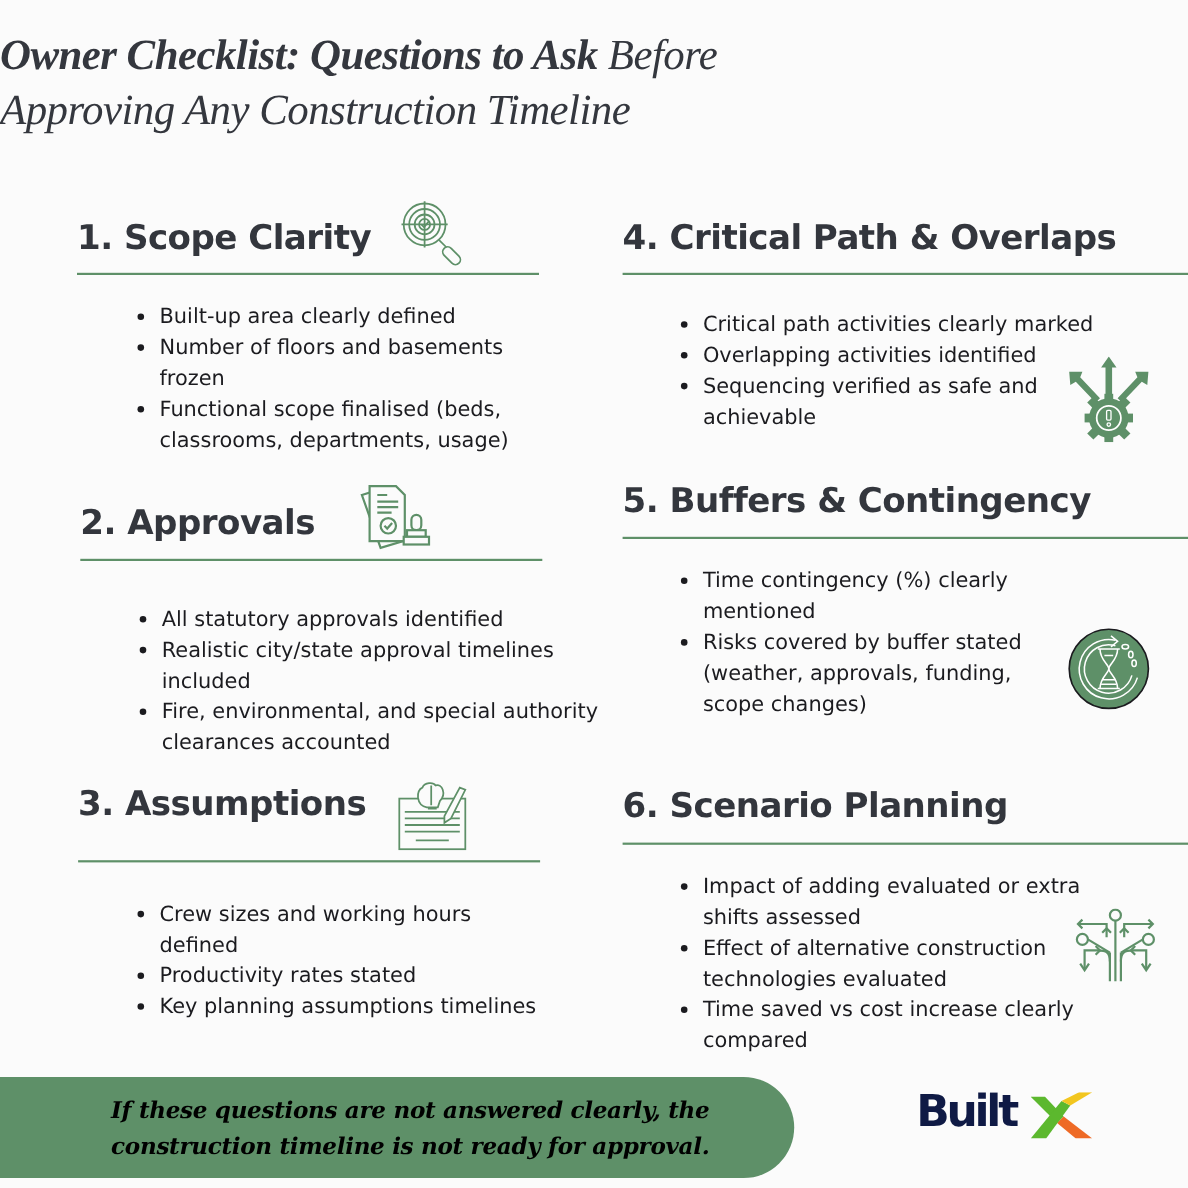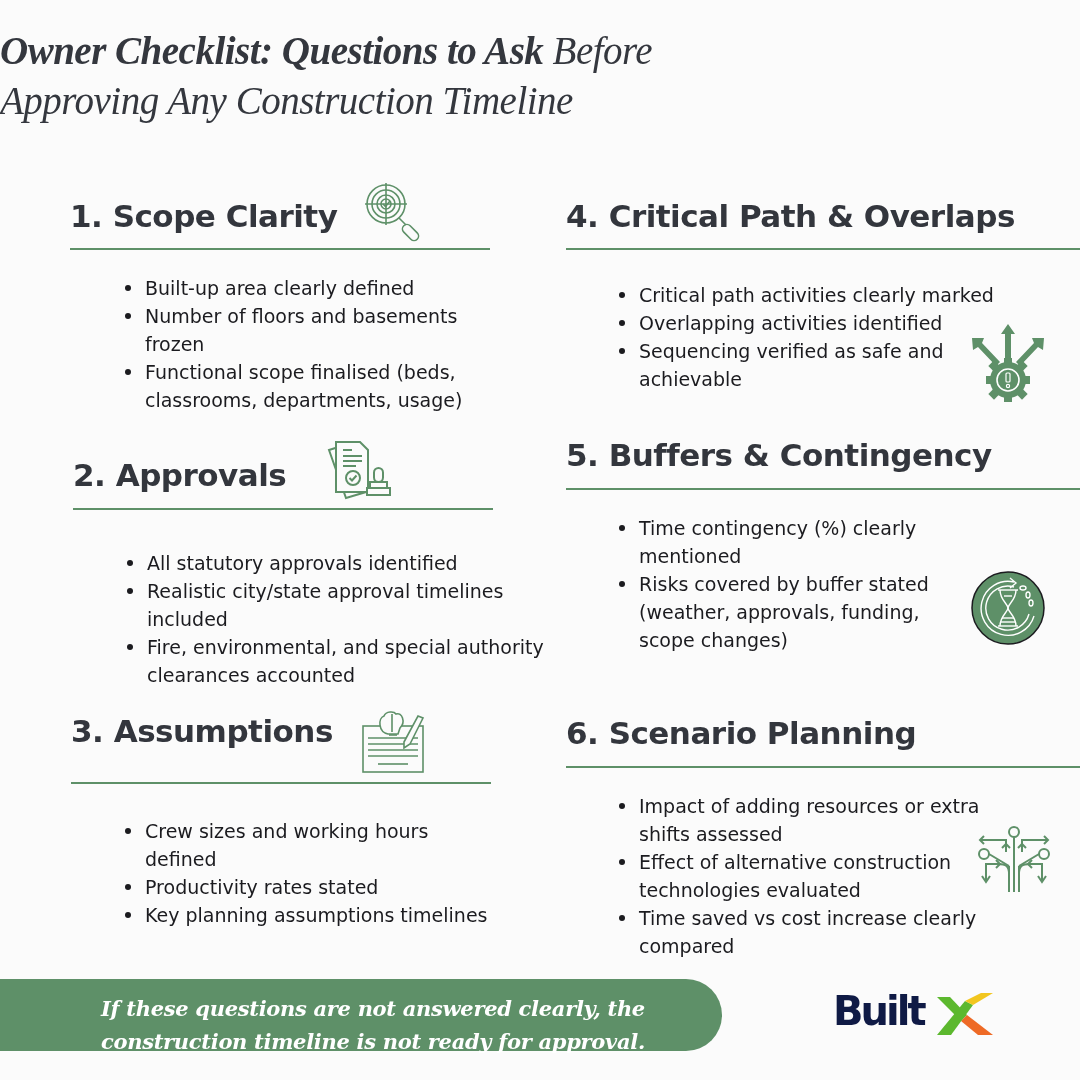--- a/index.html
+++ b/index.html
@@ -28,23 +28,23 @@
     font-size:19px; line-height:28px; color:#1b1b1f;
     list-style:none;
   }
   ul.items li { position:relative; }
   ul.items li::before {
     content:""; position:absolute; left:-20px; top:11px;
     width:6px; height:6px; border-radius:50%; background:#1b1b1f;
   }
   .icon { position:absolute; }
   .banner {
-    position:absolute; left:0; top:979px; width:722px; height:72px;
+    position:absolute; left:0; top:979px; width:722px; height:92px;
     background:#5e9068; border-radius:0 46px 46px 0;
-    color:#ffffff; font-family:"DejaVu Serif", serif; font-style:italic; font-weight:bold;
+    color:#000000; font-family:"DejaVu Serif", serif; font-style:italic; font-weight:bold;
     font-size:21px; line-height:33px;
   }
   .banner-text { position:absolute; left:101px; top:13px; letter-spacing:-0.3px; }
   .logo {
     position:absolute; left:833px; top:985px; height:52px;
     font-family:"DejaVu Sans", sans-serif; font-weight:bold; font-size:40px;
     line-height:52px; color:#0f1a45; letter-spacing:-3px;
   }
   .logo-x { position:absolute; left:937px; top:993px; width:56px; height:42px; }
 </style>
@@ -186,21 +186,21 @@
         <line x1="31" y1="52" x2="45" y2="52"></line>
       <line x1="34" y1="26" x2="42" y2="26"></line>
     </g>
   </svg>
 </div>
 
 <div>
   <div class="section sec-head" style="left:566px;top:713px;">6. Scenario Planning</div>
   <div class="rule" style="left:566px;top:766px;width:514px;"></div>
   <ul class="items" style="left:605px;top:780px;width:370px;">
-    <li>Impact of adding resources or extra shifts assessed</li>
+    <li>Impact of adding evaluated or extra shifts assessed</li>
     <li>Effect of alternative construction technologies evaluated</li>
     <li>Time saved vs cost increase clearly compared</li>
   </ul>
   <svg class="icon" style="left:976px;top:826px;" width="76" height="68" viewBox="0 0 76 68">
     <g fill="none" stroke="#5e9068" stroke-width="2">
       <circle cx="38" cy="6" r="5"></circle>
       <line x1="38" y1="11" x2="38" y2="66"></line>
       <line x1="33" y1="40" x2="33" y2="66"></line>
         <line x1="43" y1="40" x2="43" y2="66"></line>
       <circle cx="8" cy="28" r="5"></circle>

